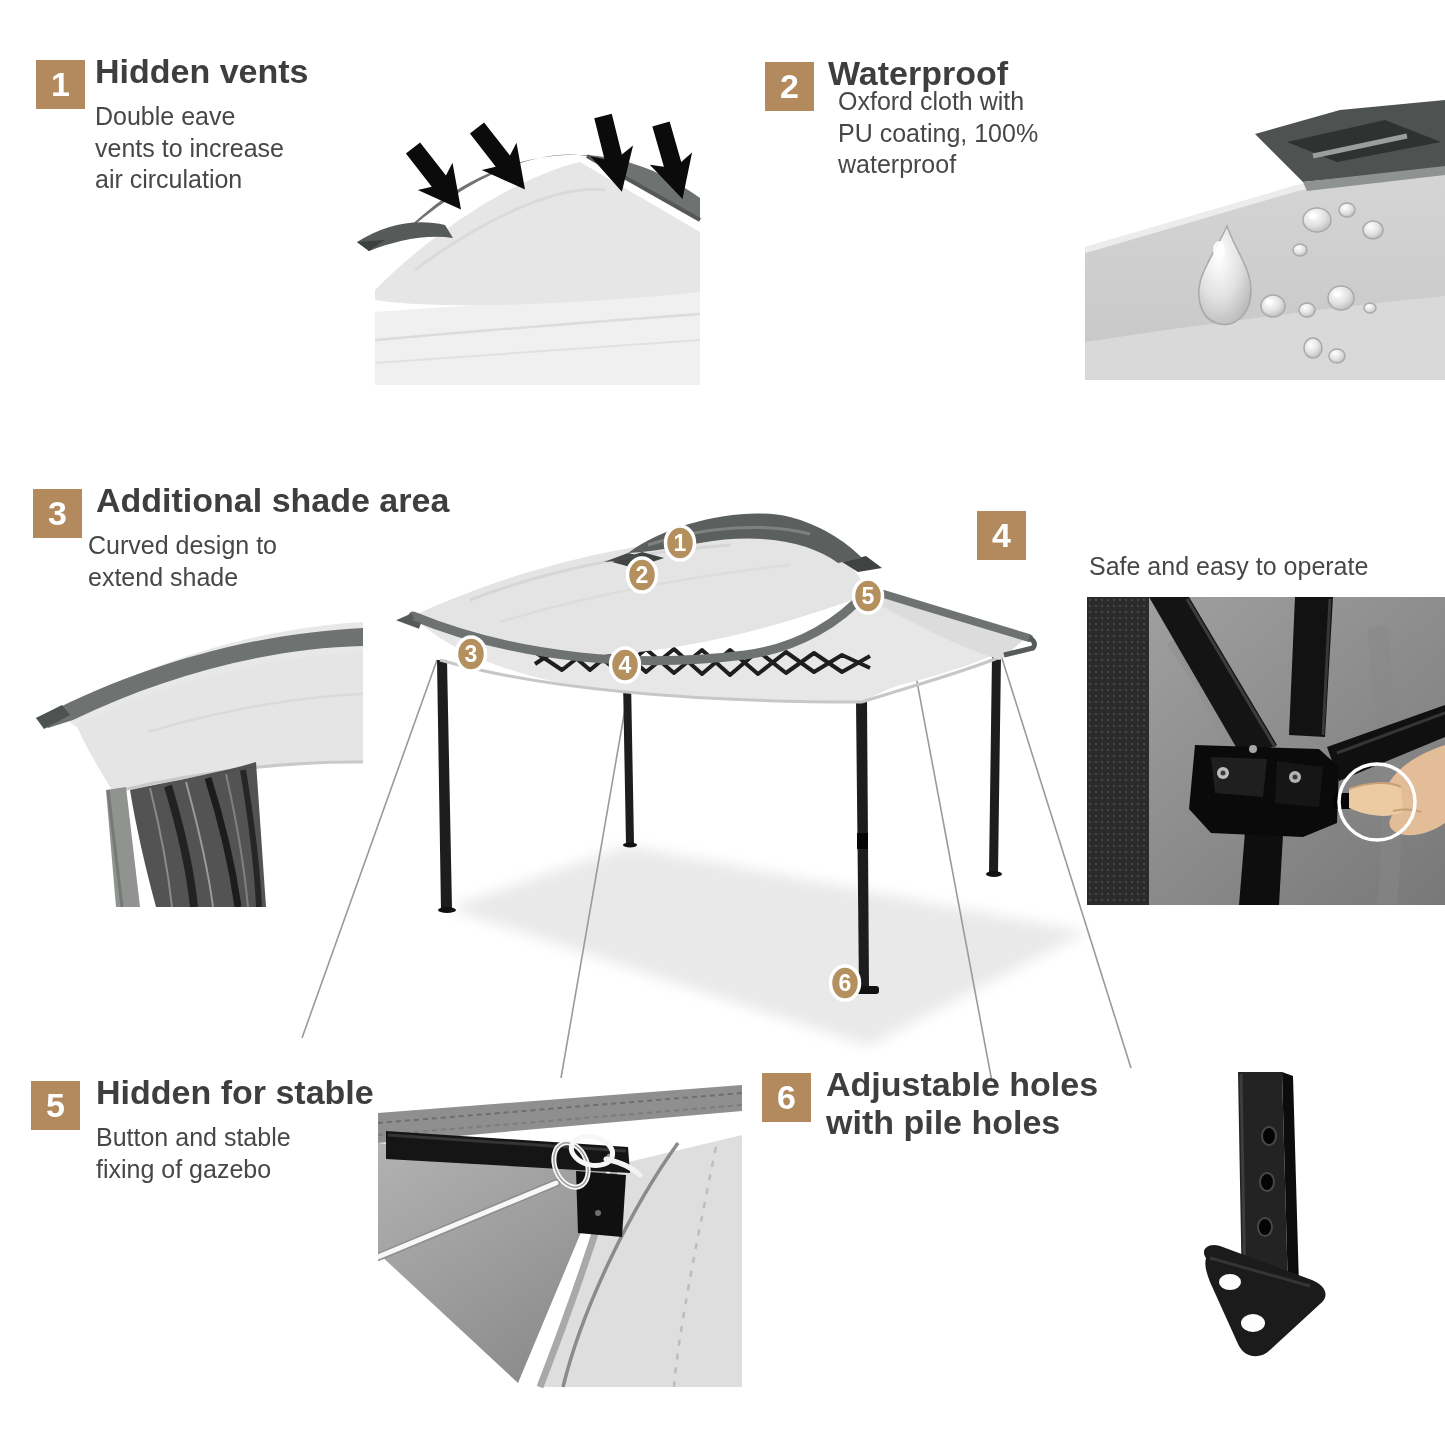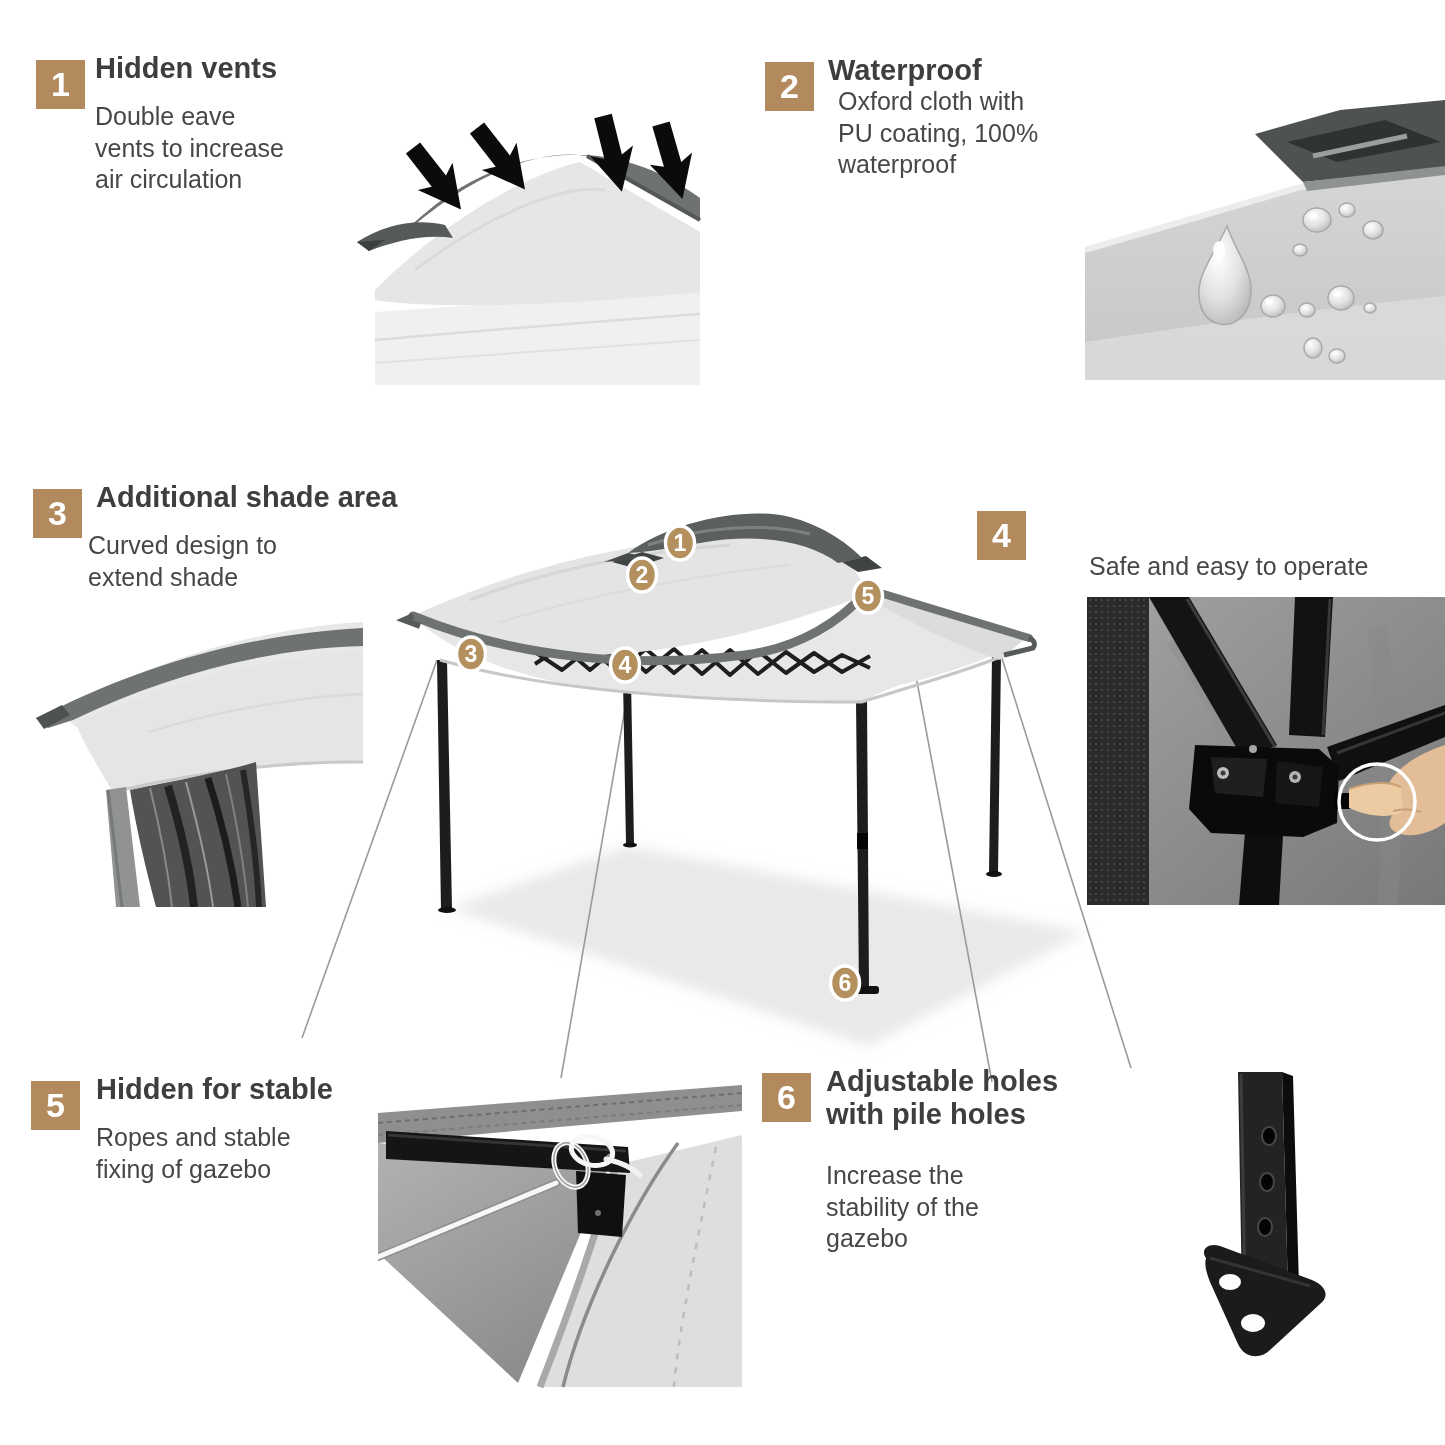--- a/index.html
+++ b/index.html
@@ -1,21 +1,21 @@
 <!DOCTYPE html>
 <html><head>
 <meta charset="utf-8">
 <style>
   html,body{margin:0;padding:0;background:#fff;}
   .page{position:relative;width:1445px;height:1445px;background:#ffffff;overflow:hidden;
         font-family:"Liberation Sans",sans-serif;color:#3e3e3e;}
   .abs{position:absolute;}
   .badge{position:absolute;width:49px;height:49px;background:#b28a5d;color:#ffffff;
          font-weight:bold;font-size:34px;display:flex;align-items:center;justify-content:center;}
-  .title{position:absolute;font-weight:bold;font-size:29px;line-height:1.13;color:#3e3e3e;white-space:pre-line;}
+  .title{position:absolute;font-weight:bold;font-size:34px;line-height:1.13;color:#3e3e3e;white-space:pre-line;}
   .desc{position:absolute;font-size:25px;line-height:1.26;color:#474747;white-space:pre-line;}
   svg{display:block;}
 </style>
 </head>
 <body>
 
 <div class="page">
 
   <svg class="abs" style="left:280px;top:495px;" width="860" height="592" viewBox="280 495 860 592">
     <defs>
@@ -297,23 +297,20 @@
   <div class="badge" style="left:33px;top:489px;">3</div>
   <div class="title" style="left:96px;top:481px;text-align:right;">Additional shade area</div>
   <div class="desc" style="left:88px;top:530px;">Curved design to
 extend shade</div>
 
   <div class="badge" style="left:977px;top:511px;">4</div>
   <div class="desc" style="left:1089px;top:551px;text-align:center;">Safe and easy to operate</div>
 
   <div class="badge" style="left:31px;top:1081px;">5</div>
   <div class="title" style="left:96px;top:1073px;">Hidden for stable</div>
-  <div class="desc" style="left:96px;top:1122px;">Ropes and stable
+  <div class="desc" style="left:96px;top:1122px;">Button and stable
 fixing of gazebo</div>
 
   <div class="badge" style="left:762px;top:1073px;">6</div>
   <div class="title" style="left:826px;top:1065px;">Adjustable holes
 with pile holes</div>
-  <div class="desc" style="left:826px;top:1160px;">Increase the
-stability of the
-gazebo</div>
 
 </div>
 
 </body></html>

